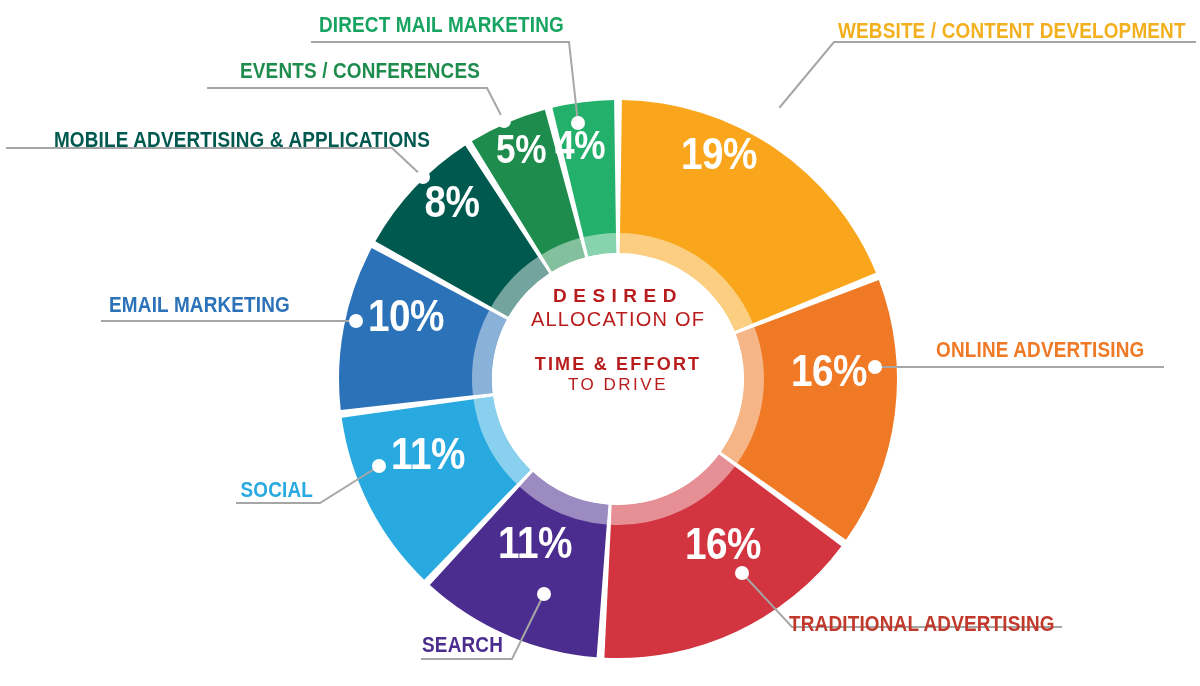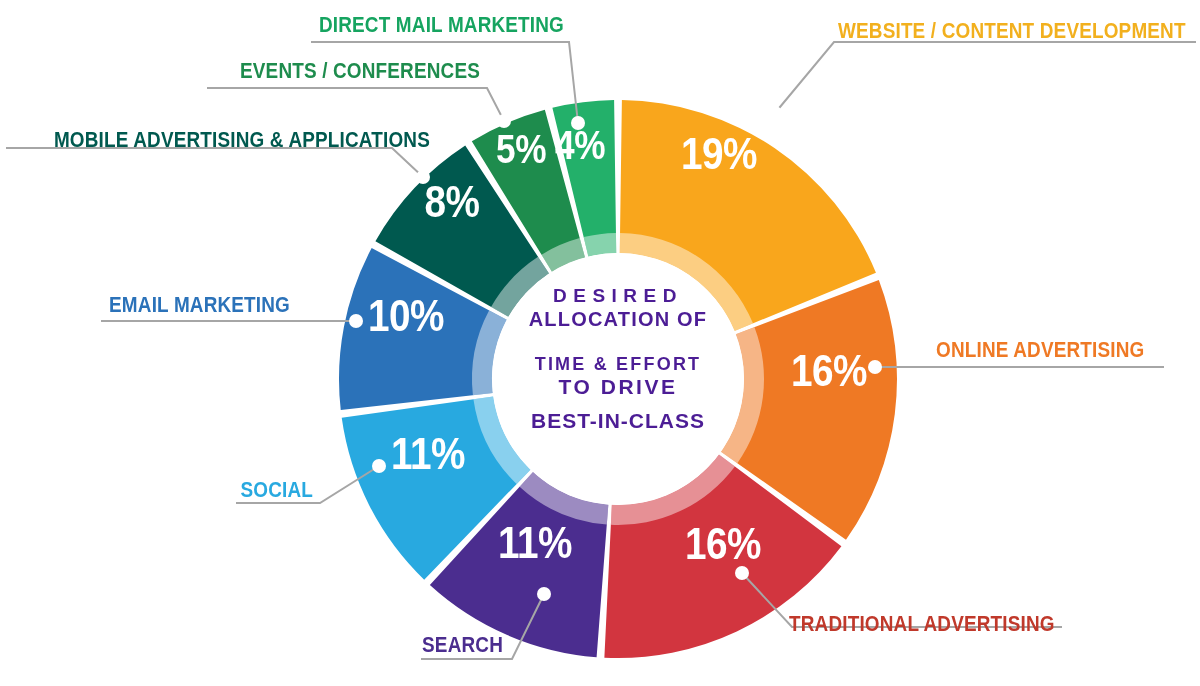--- a/index.html
+++ b/index.html
@@ -37,29 +37,29 @@
     white-space: nowrap;
     text-transform: uppercase;
     transform: scaleX(0.86);
     padding-bottom: 2px;
   }
   .cat-label.anchor-left  { transform-origin: left center; }
   .cat-label.anchor-right { transform-origin: right center; }
   .center-block {
     position: absolute;
     text-align: center;
-    color: #4c1d95;
+    color: #b91c1c;
     line-height: 1.0;
     width: 230px;
     font-family: "Liberation Sans", sans-serif;
   }
   .c-l1 { font-size: 19px; font-weight: bold; letter-spacing: 6.5px; margin-bottom: 4px; }
-  .c-l2 { font-size: 20px; font-weight: bold; letter-spacing: 1.2px; margin-bottom: 3px; }
+  .c-l2 { font-size: 20px; font-weight: normal; letter-spacing: 1.2px; margin-bottom: 3px; }
   .c-l3 { font-size: 18px; font-weight: bold; letter-spacing: 2.2px; margin-bottom: 3px; margin-top: 26px; }
-  .c-l4 { font-size: 21px; font-weight: bold; letter-spacing: 2.5px; margin-bottom: 13px; }
+  .c-l4 { font-size: 17px; font-weight: normal; letter-spacing: 2.5px; margin-bottom: 1px; }
   .c-l5 { font-size: 21px; font-weight: bold; letter-spacing: 1.0px; margin-bottom: 2px; }
   .c-l6 { font-size: 22px; font-weight: bold; letter-spacing: 3.0px; }
   .c-l6 sup { font-size: 12px; letter-spacing: 0; }
 </style>
 </head>
 <body>
 
 <div id="stage">
 
   <svg id="chart-svg" viewBox="0 0 1200 686" xmlns="http://www.w3.org/2000/svg">
@@ -129,16 +129,15 @@
       <div class="cat-label anchor-right" style="color: rgb(0, 89, 79); top: 127px; left: 0px; width: 385px; text-align: right; transform-origin: right center;">MOBILE ADVERTISING &amp; APPLICATIONS</div>
       <div class="cat-label anchor-right" style="color: rgb(30, 140, 77); top: 58px; left: 0px; width: 480px; text-align: right; transform-origin: right center;">EVENTS / CONFERENCES</div>
       <div class="cat-label anchor-right" style="color: rgb(22, 164, 96); top: 12px; left: 0px; width: 564px; text-align: right; transform-origin: right center;">DIRECT MAIL MARKETING</div>
     </div>
 
   <div class="center-block" id="center-block" style="left: 503px; top: 286px;">
     <div class="c-l1">DESIRED</div>
     <div class="c-l2">ALLOCATION OF</div>
     <div class="c-l3">TIME &amp; EFFORT</div>
     <div class="c-l4">TO DRIVE</div>
-    <div class="c-l5">BEST-IN-CLASS</div>
   </div>
 
 </div>
 
 </body></html>

